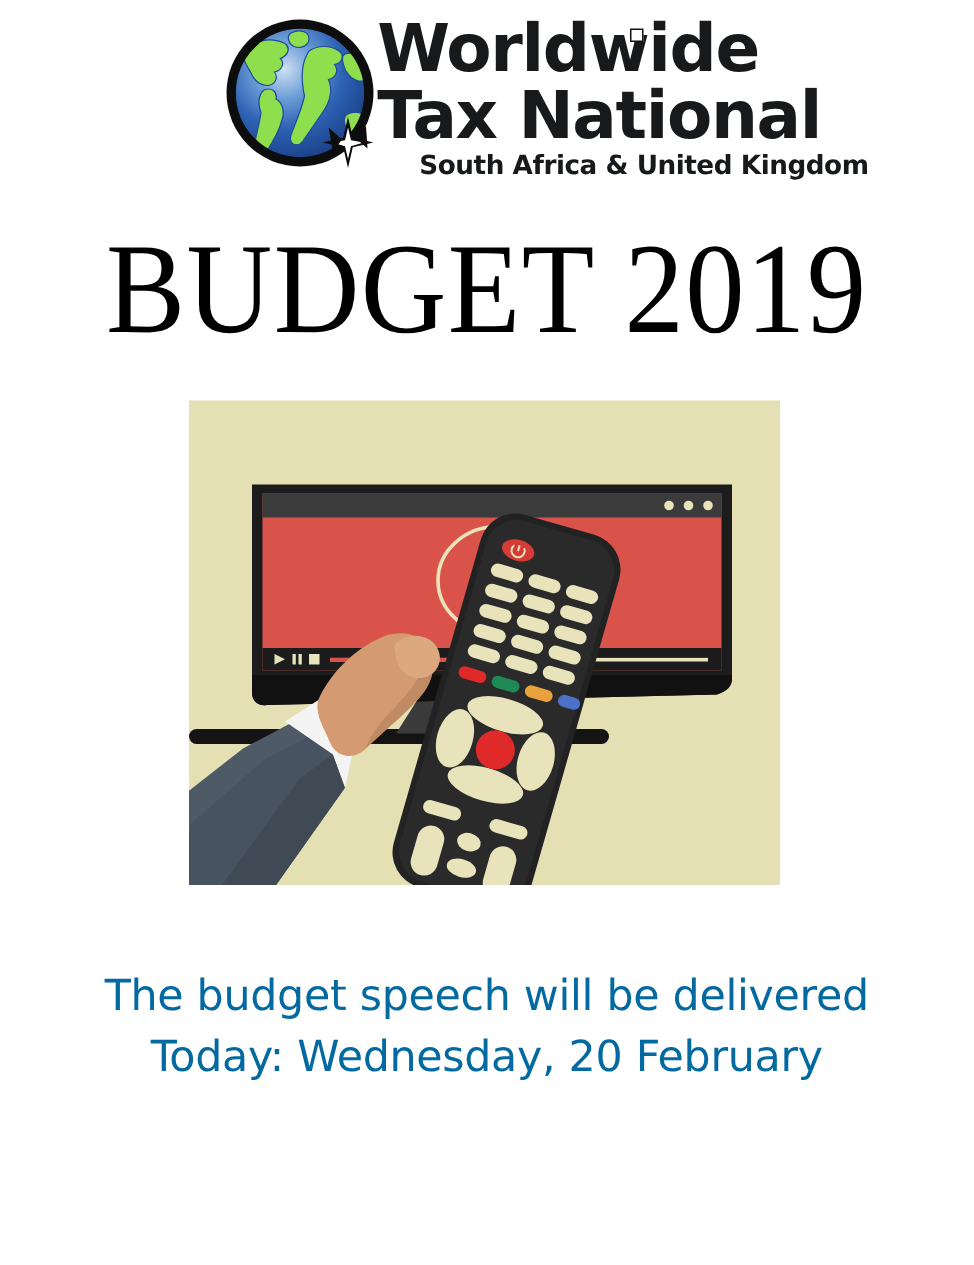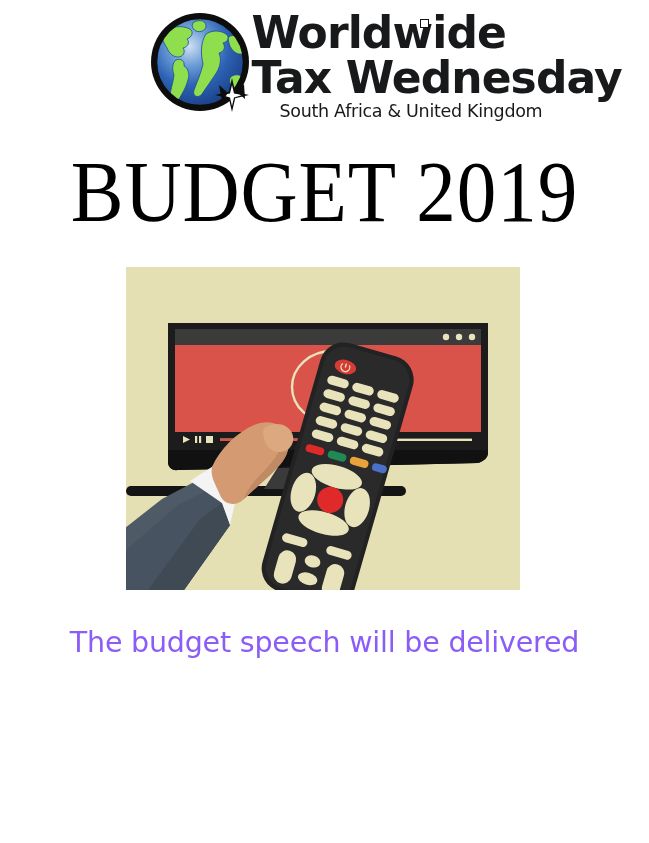--- a/index.html
+++ b/index.html
@@ -56,21 +56,21 @@
     font-size: 44px;
     line-height: 47px;
     padding-top: 3px;
   }
   .logo-line2 {
     font-size: 44px;
     line-height: 44px;
   }
   .logo-line3 {
     font-family: "DejaVu Sans", sans-serif;
-    font-weight: normal;
+    font-weight: bold;
     font-size: 17.5px;
     line-height: 22px;
     color: #18191b;
     letter-spacing: -0.3px;
     white-space: nowrap;
     padding-left: 28px;
   }
   #logo-artifact {
     position: absolute;
     left: 270px;
@@ -106,27 +106,27 @@
     height: 323px;
     background: #e4e0b4;
     overflow: hidden;
   }
   #tv-illustration svg { display: block; }
 
   
   #caption {
     position: absolute;
     left: 14px;
-    top: 622px;
+    top: 643px;
     width: 621px;
     text-align: center;
     font-family: "DejaVu Sans", sans-serif;
     font-size: 28.5px;
     line-height: 41px;
-    color: #8b5cf6;
+    color: #0369a1;
     letter-spacing: -0.2px;
   }
   #caption .cap-line { display: block; white-space: nowrap; }
 </style>
 </head>
 <body>
 
 <div id="logo-block">
   <div id="logo-inner">
 
@@ -169,21 +169,21 @@
           <path d="M0 -18 L3.2 -4.2 L17 -1 L3.2 2.2 L0 16 L-3.2 2.2 L-17 -1 L-3.2 -4.2 Z" fill="#0d0d0d"></path>
           <path d="M0 -11 L2 -2.5 L10.5 -1 L2 1.5 L0 10 L-2 1.5 L-10.5 -1 L-2 -2.5 Z" fill="#ffffff"></path>
           <path d="M-13 -11 L-4 -3 L-10 5 Z" fill="#0d0d0d"></path>
           <path d="M12 -12 L5 -4 L13 3 Z" fill="#0d0d0d"></path>
         </g>
       </svg>
     </div>
 
     <div id="logo-text">
       <div class="logo-line1">Worldwide</div>
-      <div class="logo-line2">Tax Wednesday</div>
+      <div class="logo-line2">Tax National</div>
       <div class="logo-line3">South Africa &amp; United Kingdom</div>
     </div>
 
     <div id="logo-artifact"></div>
   </div>
 </div>
 
 <div id="budget-heading">BUDGET 2019</div>
 
 <div id="tv-illustration">
@@ -313,13 +313,14 @@
         <ellipse cx="201" cy="372" rx="10" ry="5"></ellipse>
         <ellipse cx="224" cy="372" rx="10" ry="5"></ellipse>
       </g>
       <ellipse cx="201" cy="344" rx="2.6" ry="2" fill="#d63b35"></ellipse>
     </g>
   </svg>
 </div>
 
 <div id="caption">
   <span class="cap-line">The budget speech will be delivered</span>
+  <span class="cap-line">Today: Wednesday, 20 February</span>
 </div>
 
 </body></html>

